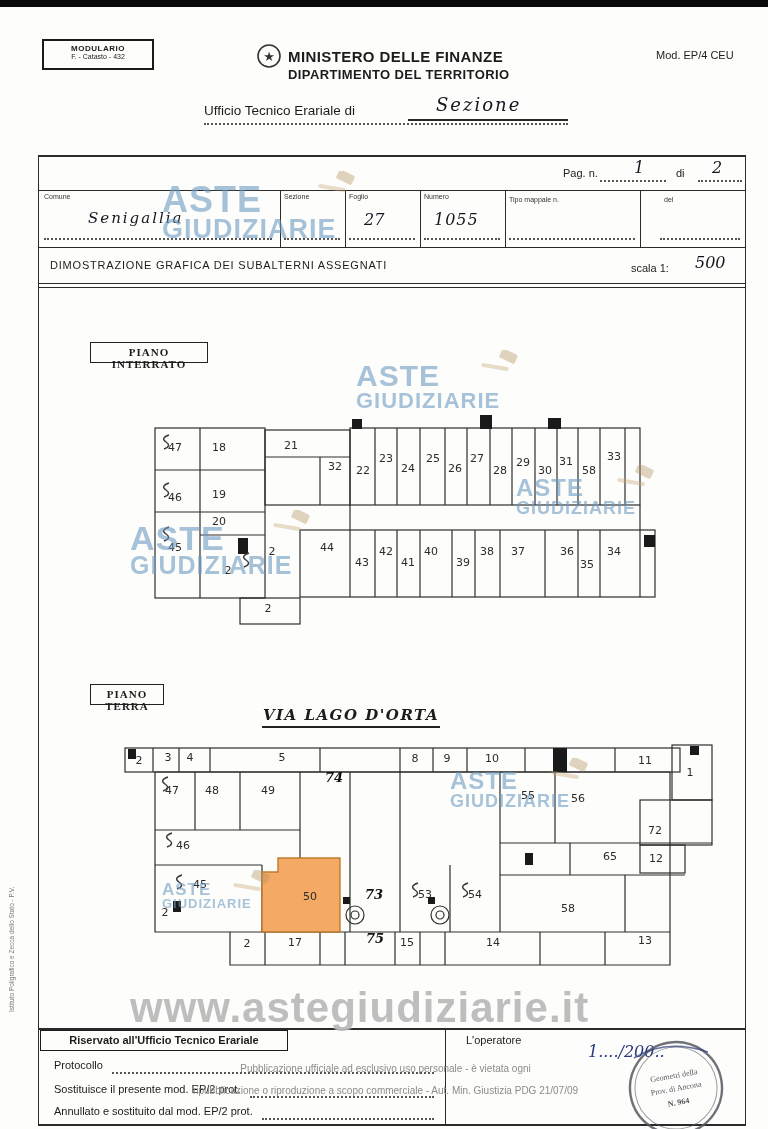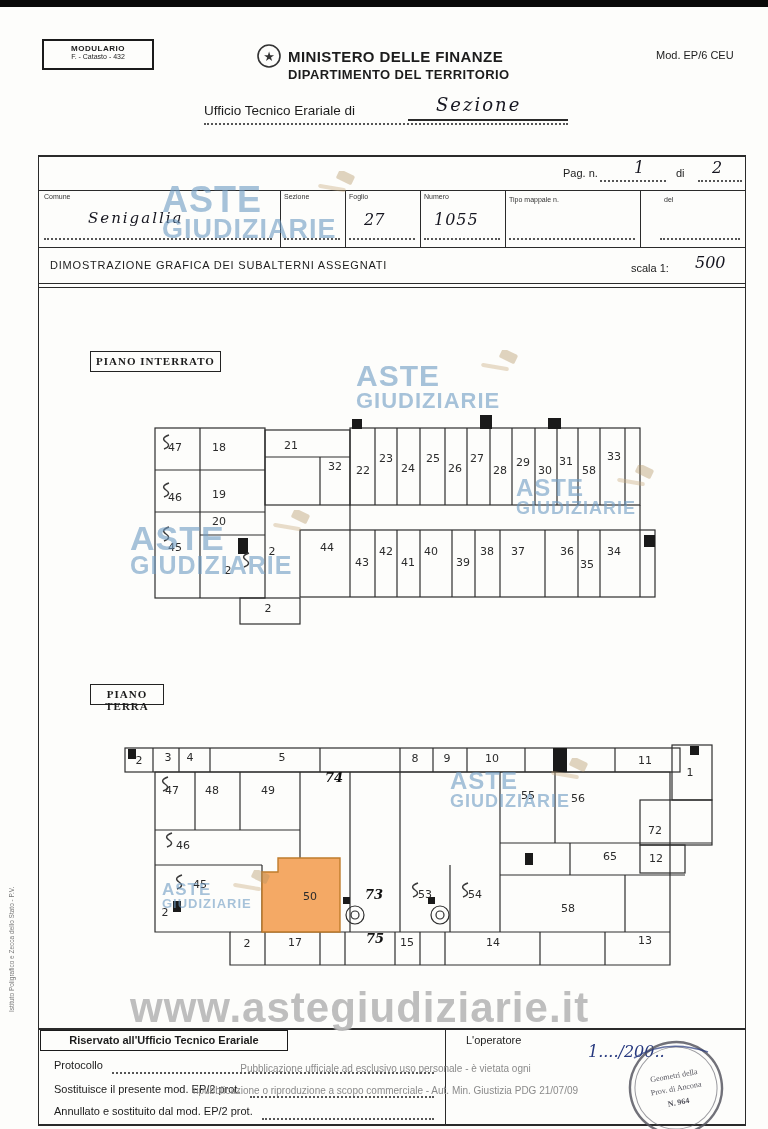--- a/index.html
+++ b/index.html
@@ -80,21 +80,21 @@
     <div class="m2">F. - Catasto - 432</div>
   </div>
 
   <svg class="abs" style="left:256px;top:43px" width="26" height="26">
     <circle cx="13" cy="13" r="11" fill="none" stroke="#333" stroke-width="1.6"></circle>
     <text x="13" y="18" text-anchor="middle" font-size="13" fill="#333">★</text>
   </svg>
 
   <div class="min-title">MINISTERO DELLE FINANZE</div>
   <div class="min-sub">DIPARTIMENTO DEL TERRITORIO</div>
-  <div class="mod-ref">Mod. EP/6 CEU</div>
+  <div class="mod-ref">Mod. EP/4 CEU</div>
 
   <div class="office-label">Ufficio Tecnico Erariale di</div>
   <div class="office-value hand">Sezione</div>
   <div class="hline" style="left:408px;top:119px;width:160px;height:2px"></div>
   <div class="dotted" style="left:204px;top:123px;width:364px"></div>
 
   <div class="hline" style="left:38px;top:155px;width:708px;height:2px"></div>
   <div class="hline" style="left:38px;top:190px;width:708px"></div>
   <div class="hline" style="left:38px;top:247px;width:708px"></div>
   <div class="hline" style="left:38px;top:283px;width:708px"></div>
@@ -132,22 +132,23 @@
   <div class="dotted" style="left:284px;top:238px;width:56px"></div>
   <div class="dotted" style="left:349px;top:238px;width:66px"></div>
   <div class="dotted" style="left:424px;top:238px;width:76px"></div>
   <div class="dotted" style="left:509px;top:238px;width:126px"></div>
   <div class="dotted" style="left:660px;top:238px;width:80px"></div>
 
   <div class="lbl" style="left:50px;top:259px;font-size:11px;letter-spacing:.8px">DIMOSTRAZIONE GRAFICA DEI SUBALTERNI ASSEGNATI</div>
   <div class="lbl" style="left:631px;top:262px;font-size:11px">scala 1:</div>
   <div class="lbl hand" style="left:695px;top:253px;font-size:16px">500</div>
 
-  <div class="plan-label-box" style="left:90px;top:351px;width:131px;height:21px">PIANO INTERRATO</div>
+  <div class="plan-label-box" style="left:90px;top:342px;width:118px;height:21px">PIANO INTERRATO</div>
   <div class="plan-label-box" style="left:90px;top:684px;width:74px;height:21px">PIANO TERRA</div>
+  <div class="street">VIA LAGO D'ORTA</div>
 
   <div class="plan-wrap" style="left:120px;top:415px;width:570px;height:215px">
     <svg class="plan" width="570" height="215" viewBox="0 0 570 215">
       <g class="walls">
         <rect x="35" y="13" width="110" height="170"></rect>
         <line x1="80" y1="13" x2="80" y2="183"></line>
         <line x1="35" y1="55" x2="145" y2="55"></line>
         <line x1="35" y1="97" x2="145" y2="97"></line>
         <line x1="80" y1="120" x2="145" y2="120"></line>
         <rect x="120" y="183" width="60" height="26"></rect>

